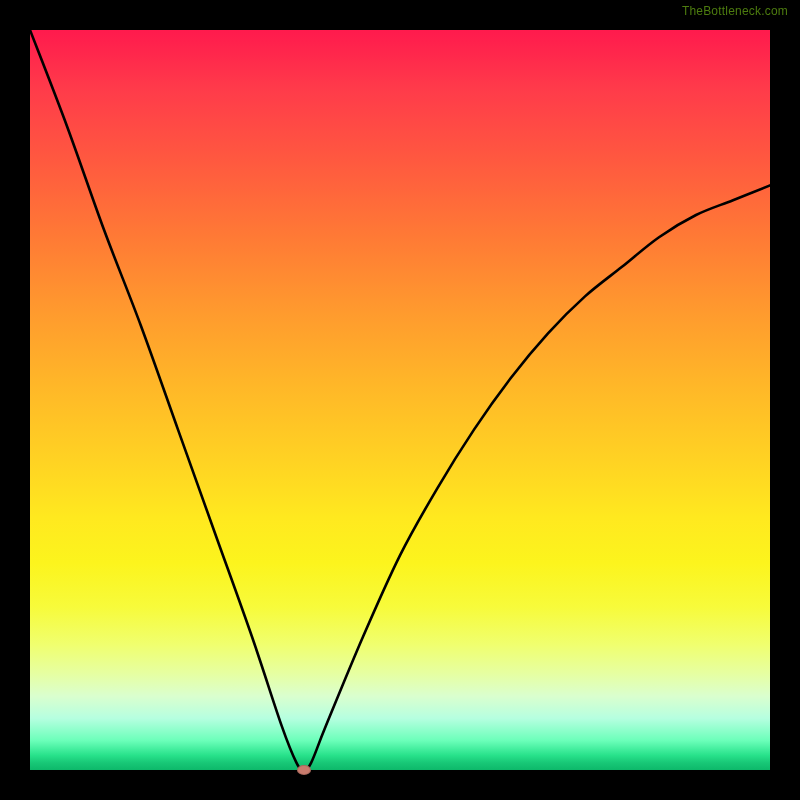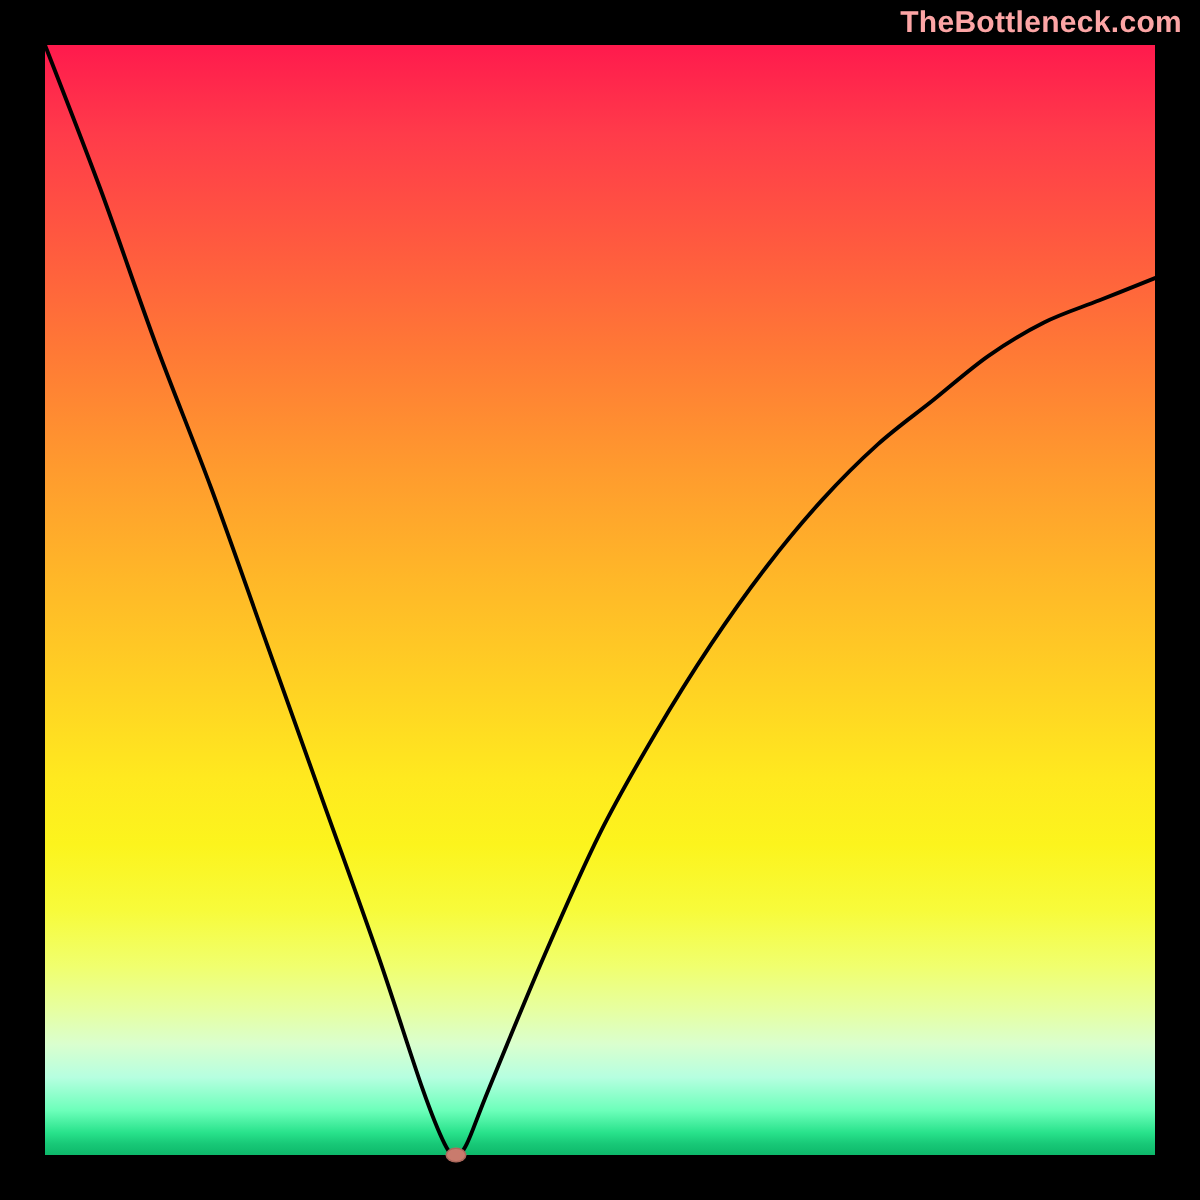--- a/index.html
+++ b/index.html
@@ -42,23 +42,23 @@
       #6cffba 96%,
       #28e28b 98%,
       #18c877 99%,
       #0db86a 100%
     );
   }
   .watermark {
     position: absolute;
     top: 4px;
     right: 12px;
-    color: #fca5a5;
-    font-size: 20px;
-    font-weight: 700;
+    color: #4d7c0f;
+    font-size: 12px;
+    font-weight: 400;
     letter-spacing: 0.2px;
     z-index: 5;
   }
   svg.curve {
     position: absolute;
     left: 0;
     top: 0;
     width: 740px;
     height: 740px;
     pointer-events: none;

